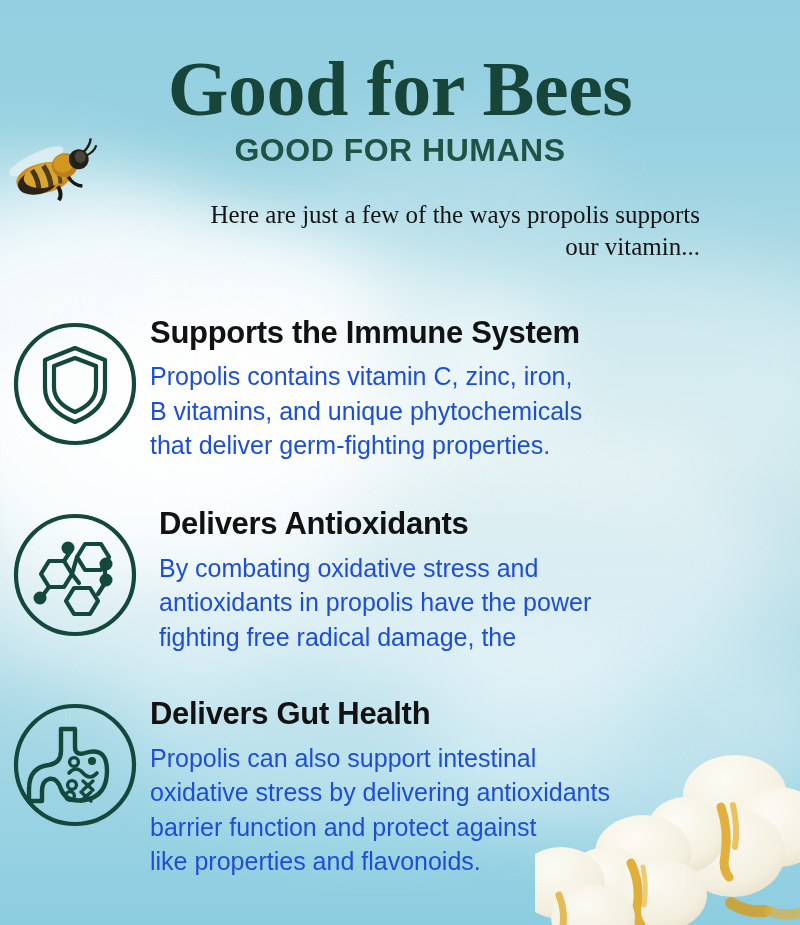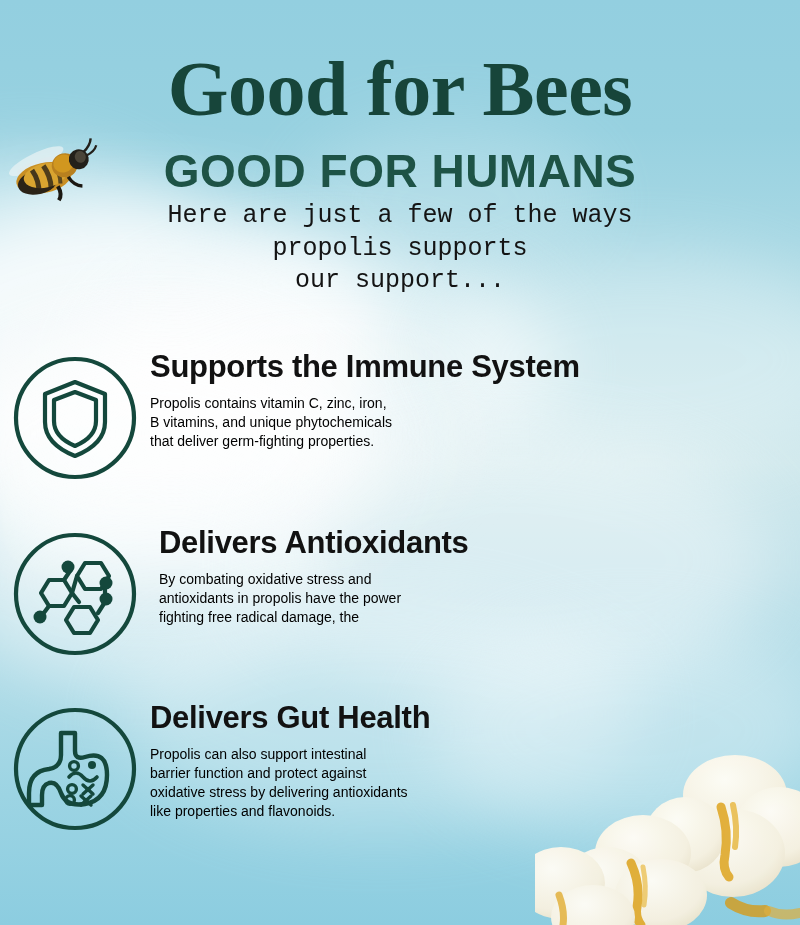--- a/index.html
+++ b/index.html
@@ -56,33 +56,34 @@
     font-family:"Liberation Serif", serif;
     font-weight:700;
     font-size:78px;
     line-height:1.0;
     letter-spacing:-0.5px;
     color:#17453a;
   }
   .subtitle {
     font-family:"Liberation Sans", sans-serif;
     font-weight:700;
-    font-size:46px;
+    font-size:32px;
     line-height:1.05;
     letter-spacing:0.5px;
     color:#1e5346;
-    margin-top:19px;
+    margin-top:6px;
   }
   .intro {
-    font-family:Liberation Mono, monospace;
+    font-family:Liberation Serif, serif;
     font-size:25px;
     line-height:1.30;
     color:#141414;
-    margin:5px auto 0;
+    margin:31px auto 0;
     width:600px;
+    text-align:right;
   }
 
   
   .bee { position:absolute; left:2px; top:132px; width:100px; height:72px; z-index:4; }
 
   
   .benefits { position:relative; z-index:3; margin-top:52px; }
   .benefit { display:flex; align-items:flex-start; }
   .b1 { margin-top:0px; }
   .b2 { margin-top:44px;gap:9px; }
@@ -102,23 +103,23 @@
     font-family:"Liberation Sans", sans-serif;
     font-weight:700;
     font-size:31px;
     line-height:1.12;
     letter-spacing:-0.3px;
     color:#121212;
     margin-bottom:9px;
   }
   .bbody {
     font-family:"Liberation Sans", sans-serif;
-    font-size:14px;
+    font-size:25px;
     line-height:1.38;
-    color:#000000;
+    color:#1d4ed8;
   }
   .bbody div { white-space:nowrap; }
 
   
   .flowers { position:absolute; right:0; bottom:0; width:265px; height:190px; z-index:2; }
 </style>
 </head>
 <body>
 
 <div id="backdrop">
@@ -161,21 +162,21 @@
     <path d="M52 55 q3 9 -2 14" stroke="#1b1812" stroke-width="4" fill="none"></path>
     <path d="M64 48 q4 10 12 12" stroke="#1b1812" stroke-width="3.4" fill="none"></path>
   </g>
 </svg>
 
 <div class="header">
   <div class="title">Good for Bees</div>
   <div class="subtitle">GOOD FOR HUMANS</div>
   <div class="intro">
     <div>Here are just a few of the ways propolis supports</div>
-    <div>our support...</div>
+    <div>our vitamin...</div>
   </div>
 </div>
 
 <div class="benefits">
 
   <div class="benefit b1">
     <div class="icon-wrap">
       <svg class="icon-circle" viewBox="0 0 128 128">
         <circle cx="64" cy="64" r="59" fill="none" stroke="#14483c" stroke-width="4.2"></circle>
         <path d="M64 28 L94 40 L94 68 Q94 90 64 102 Q34 90 34 68 L34 40 Z" fill="none" stroke="#14483c" stroke-width="4.2" stroke-linejoin="round"></path>
@@ -256,22 +257,22 @@
         <g fill="#14483c">
           <circle cx="77" cy="84.5" r="2.6"></circle>
           <circle cx="75" cy="95.5" r="2.6"></circle>
         </g>
       </svg>
     </div>
     <div class="btext">
       <div class="bhead">Delivers Gut Health</div>
       <div class="bbody">
         <div>Propolis can also support intestinal</div>
+        <div>oxidative stress by delivering antioxidants</div>
         <div>barrier function and protect against</div>
-        <div>oxidative stress by delivering antioxidants</div>
         <div>like properties and flavonoids.</div>
       </div>
     </div>
   </div>
 </div>
 
 <svg class="flowers" viewBox="0 0 265 190">
   <defs>
     <radialGradient id="pet" cx="40%" cy="30%" r="80%">
       <stop offset="0%" stop-color="#fffdf6"></stop>

